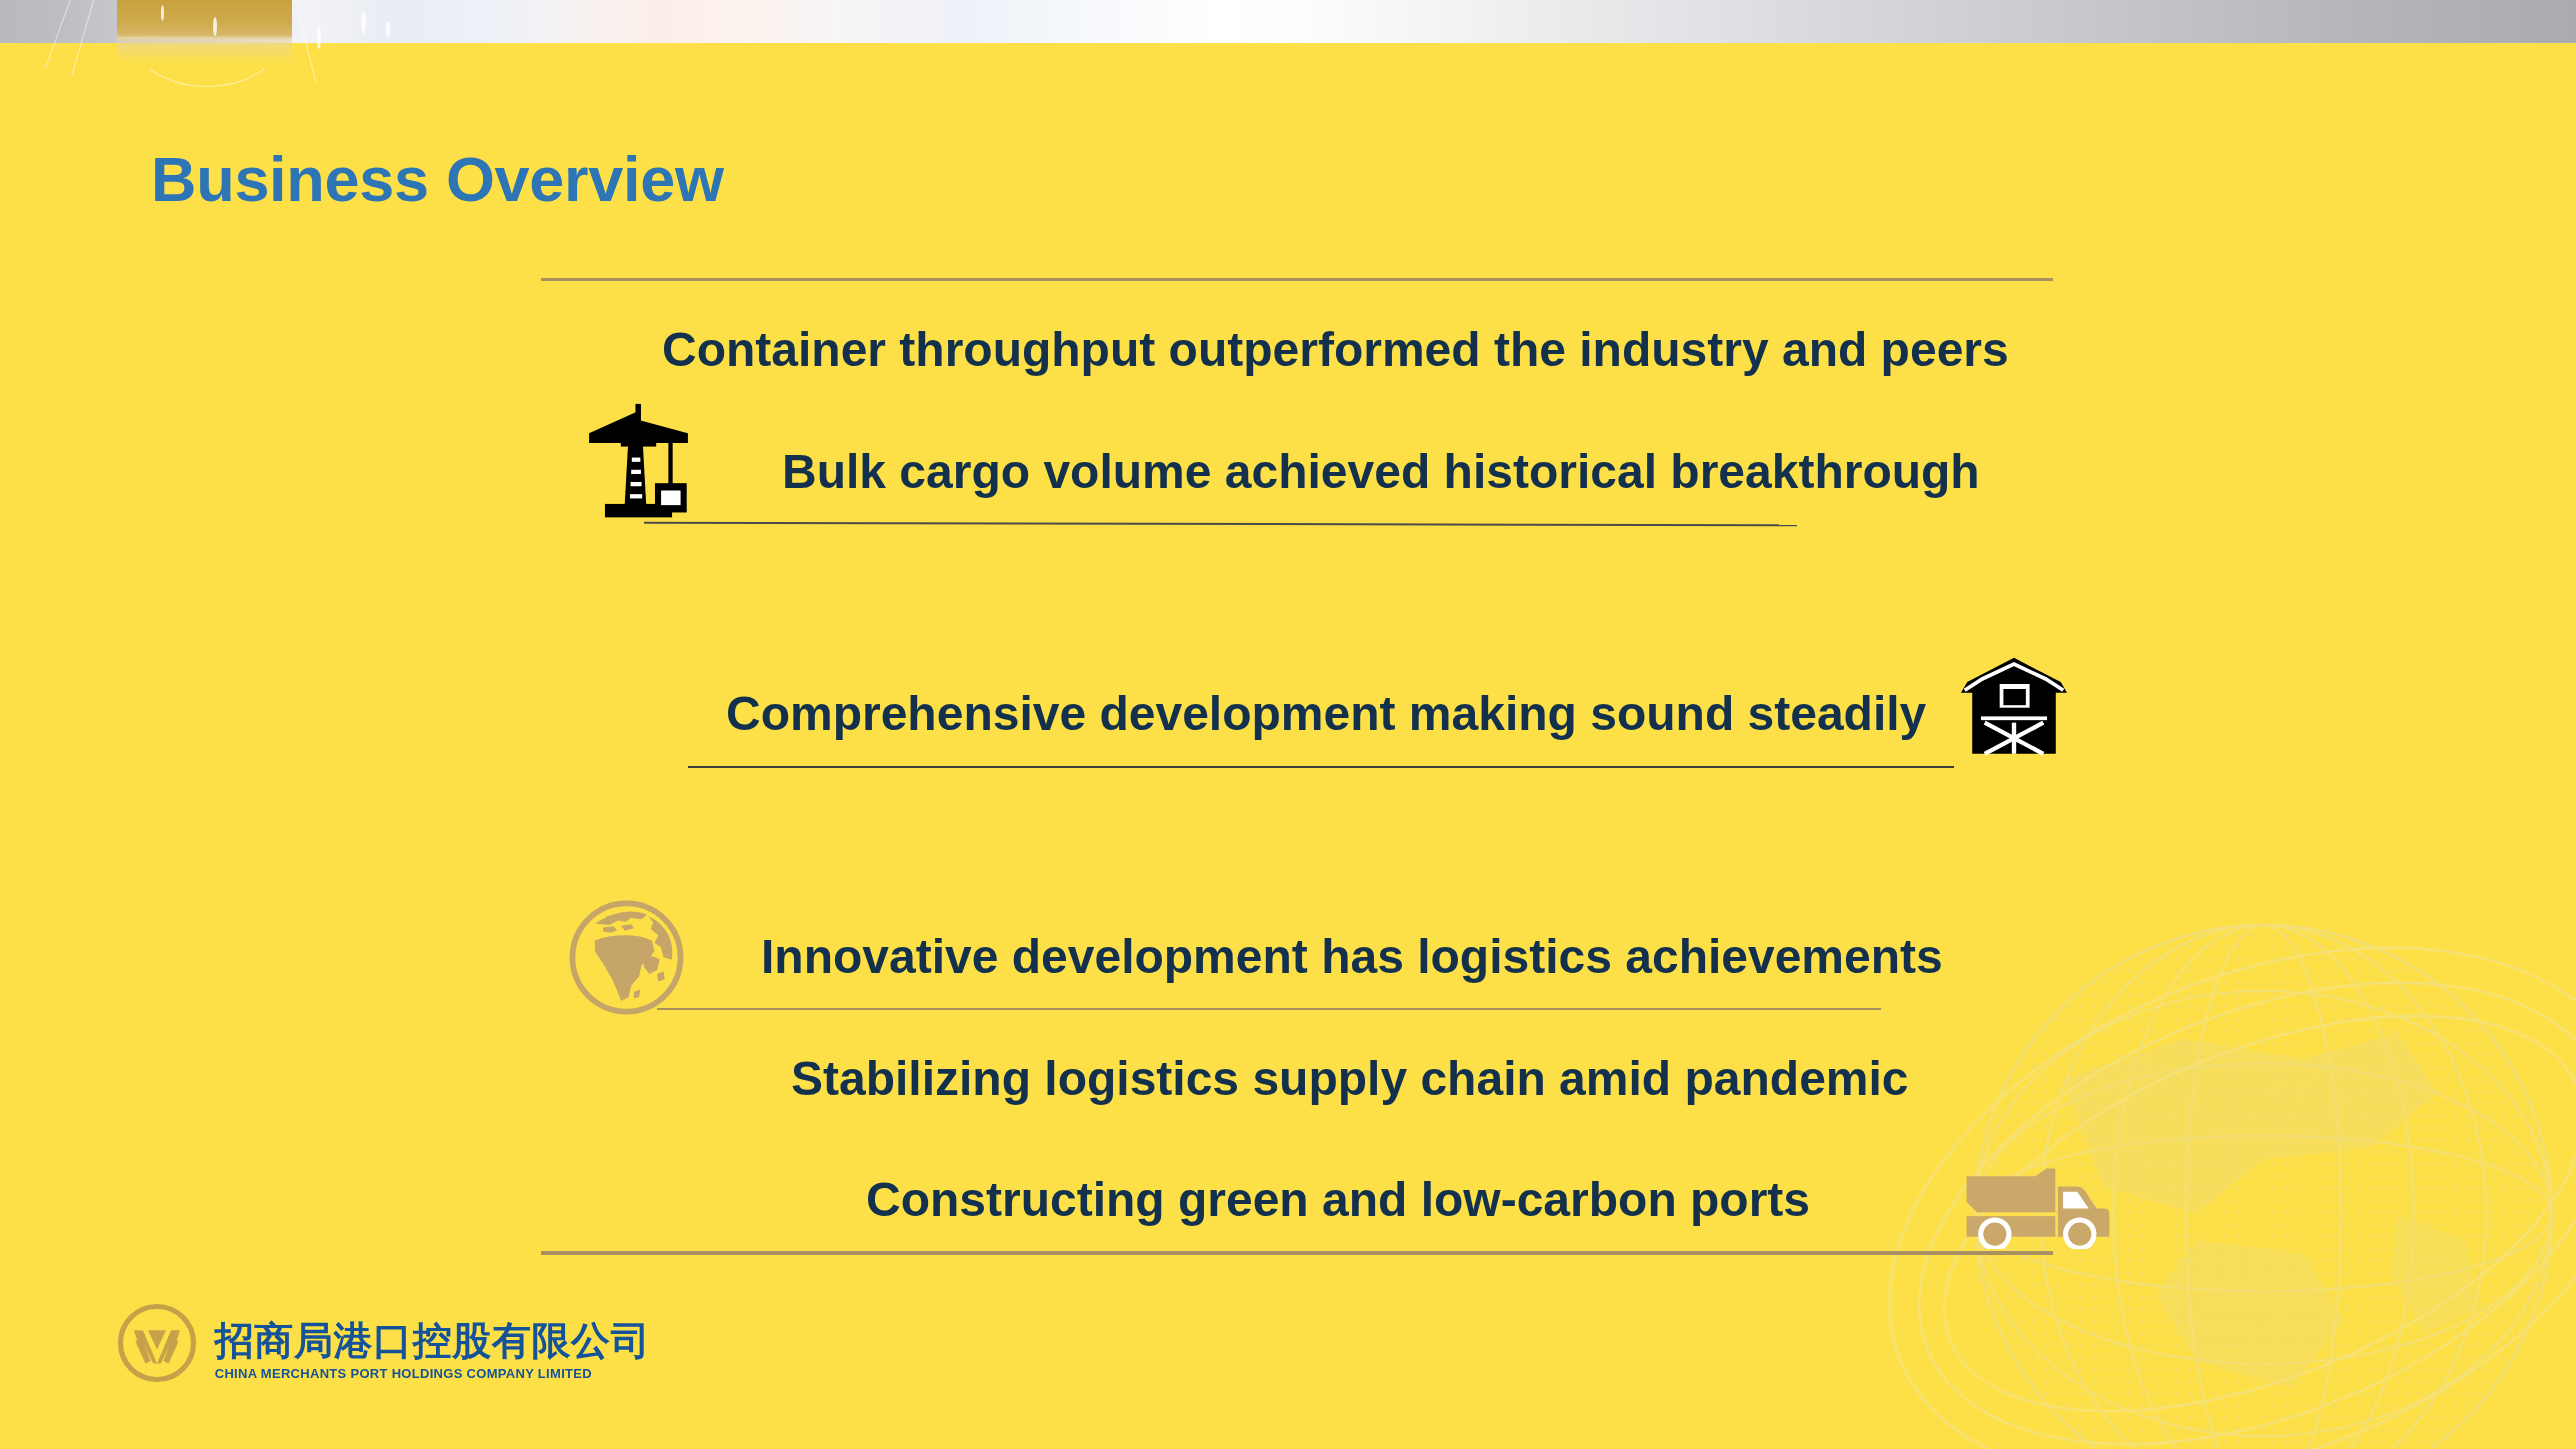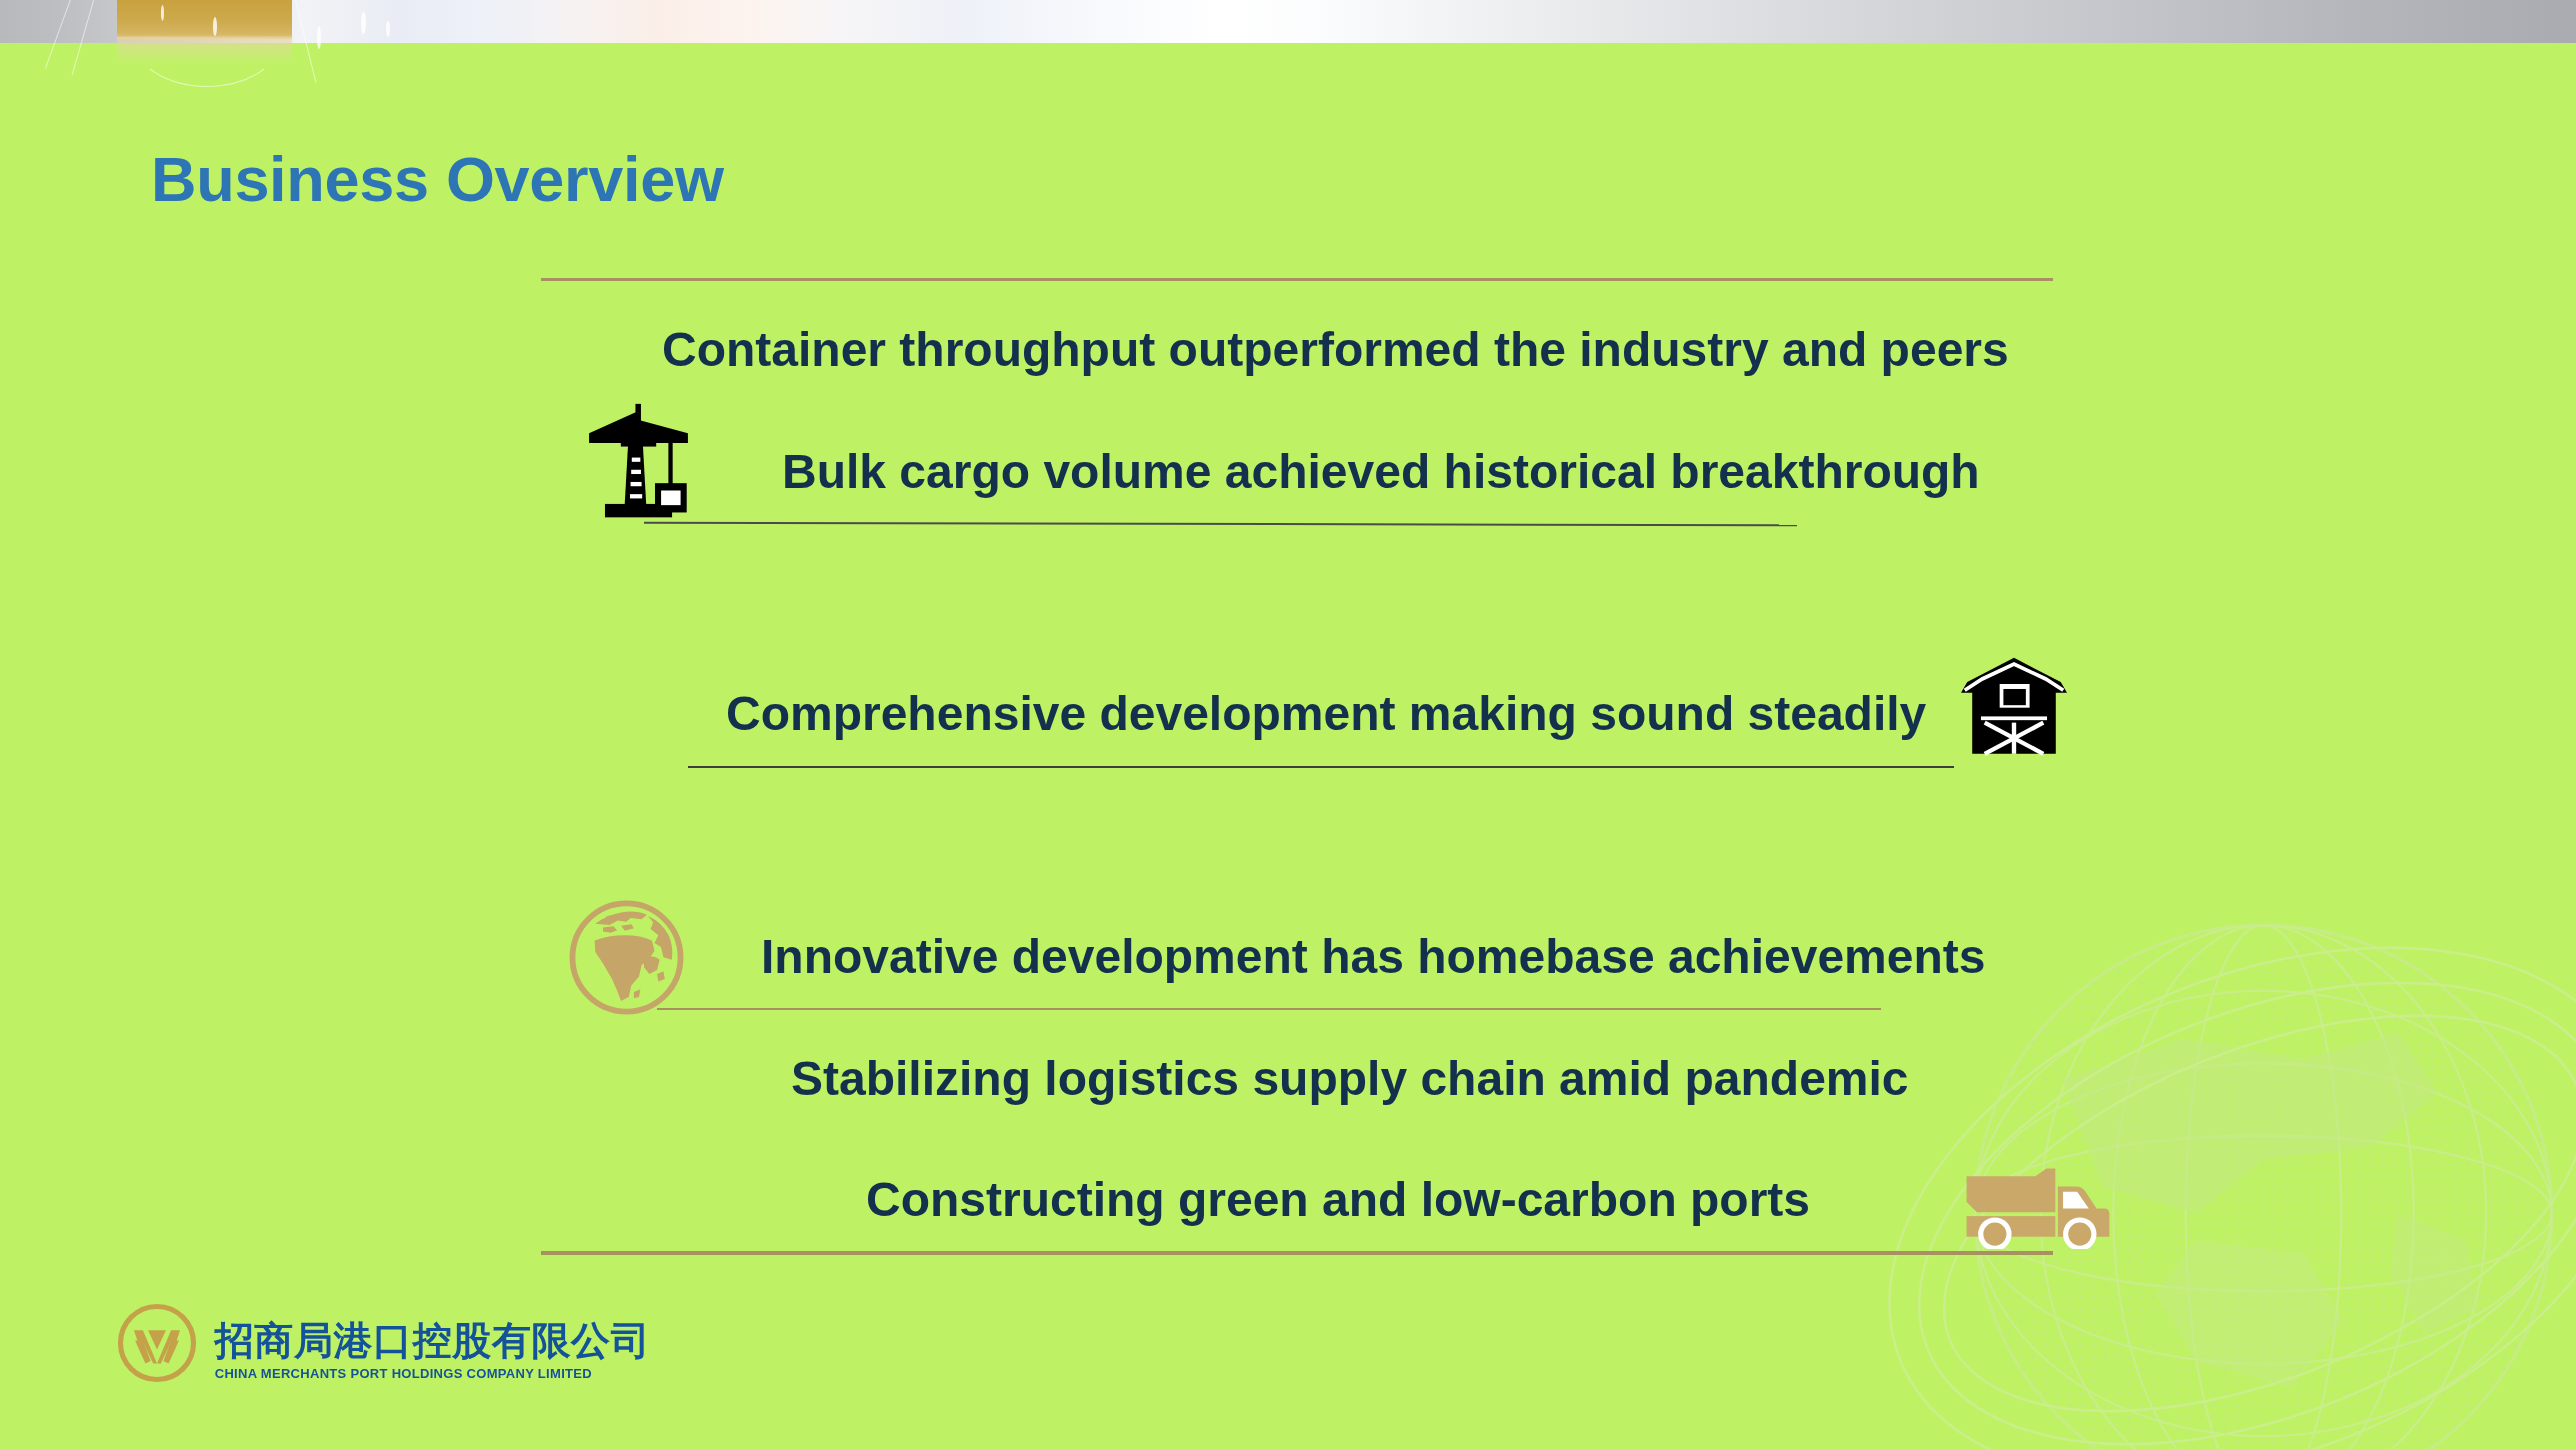--- a/index.html
+++ b/index.html
@@ -4,21 +4,21 @@
 <style>
   html, body {
     margin: 0;
     padding: 0;
     background: #ffffff;
   }
   #slide {
     position: relative;
     width: 2576px;
     height: 1449px;
-    background: #bef264;
+    background: #fde047;
     overflow: hidden;
     font-family: "Liberation Sans", sans-serif;
   }
 
   
   #banner {
     position: absolute;
     left: 0; top: 0;
     width: 2576px;
     height: 43px;
@@ -289,21 +289,21 @@
       <circle cx="62" cy="112" r="26" fill="#ffffff"></circle>
       <circle cx="62" cy="112" r="18"></circle>
       <circle cx="194" cy="112" r="26" fill="#ffffff"></circle>
       <circle cx="194" cy="112" r="18"></circle>
     </g>
   </svg>
 
   <div class="line" style="left:662px; top:322px;">Container throughput outperformed the industry and peers</div>
   <div class="line" style="left:742px; top:444px;margin-left:40px;">Bulk cargo volume achieved historical breakthrough</div>
   <div class="line" style="left:726px; top:686px;">Comprehensive development making sound steadily</div>
-  <div class="line" style="left:761px; top:929px;">Innovative development has homebase achievements</div>
+  <div class="line" style="left:761px; top:929px;">Innovative development has logistics achievements</div>
   <div class="line" style="left:866px; top:1172px;">Constructing green and low-carbon ports</div>
   <div class="line" style="left:791px; top:1051px;">Stabilizing logistics supply chain amid pandemic</div>
 
   <div id="logo">
     <svg id="logo-mark" viewBox="0 0 128 128">
       <circle cx="64" cy="64" r="57" fill="none" stroke="#c5a14a" stroke-width="8"></circle>
       <g fill="#c5a14a">
         <polygon points="28,44 42,44 64,96 58,96 42,62 34,62"></polygon>
         <polygon points="100,44 86,44 64,96 70,96 86,62 94,62"></polygon>
         <polygon points="50,44 64,44 78,44 64,74"></polygon>

